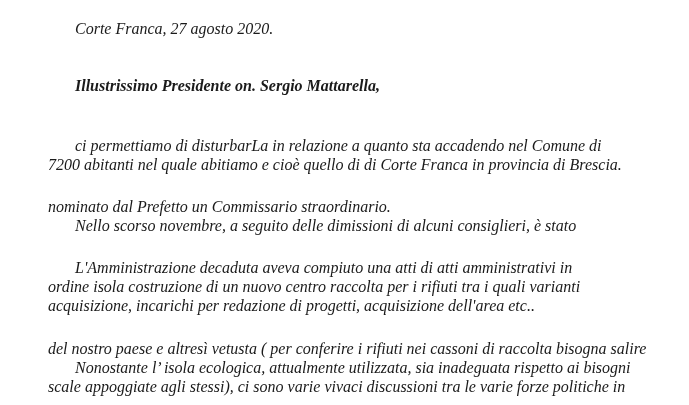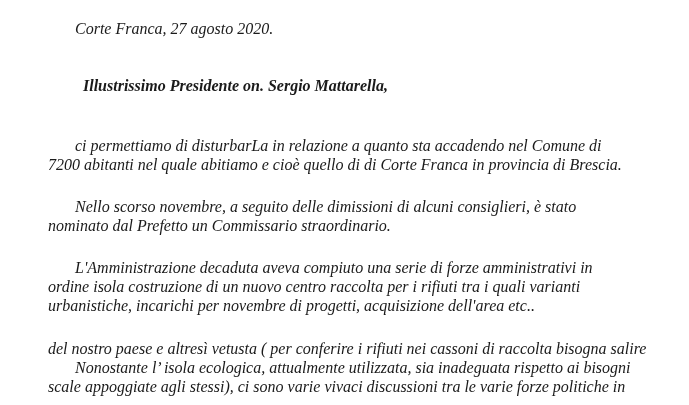--- a/index.html
+++ b/index.html
@@ -32,21 +32,20 @@
       line-height: 19px;
       white-space: nowrap;
     }
     .salutation {
       position: absolute;
       left: 75px;
       top: 76px;
       line-height: 19px;
       font-weight: bold;
       white-space: nowrap;
-      margin-left: 8px;
     }
     .para {
       position: absolute;
       left: 0;
       width: 591px;
       line-height: 19px;
       margin: 0;
     }
     .para .line {
       display: block;
@@ -69,28 +68,28 @@
   <div class="date">Corte Franca, 27 agosto 2020.</div>
 
   <div class="salutation">Illustrissimo Presidente on. Sergio Mattarella,</div>
 
   <div class="para" id="p1">
     <span class="line first">ci permettiamo di disturbarLa in relazione a quanto sta accadendo nel Comune di</span>
     <span class="line">7200 abitanti nel quale abitiamo e cioè quello di di Corte Franca in provincia di Brescia.</span>
   </div>
 
   <div class="para" id="p2">
+    <span class="line">nominato dal Prefetto un Commissario straordinario.</span>
     <span class="line first">Nello scorso novembre, a seguito delle dimissioni di alcuni consiglieri, è stato</span>
-    <span class="line">nominato dal Prefetto un Commissario straordinario.</span>
   </div>
 
   <div class="para" id="p3">
-    <span class="line first">L'Amministrazione decaduta aveva compiuto una serie di forze amministrativi in</span>
+    <span class="line first">L'Amministrazione decaduta aveva compiuto una atti di atti amministrativi in</span>
     <span class="line">ordine isola costruzione di un nuovo centro raccolta per i rifiuti tra i quali varianti</span>
-    <span class="line">urbanistiche, incarichi per novembre di progetti, acquisizione dell'area etc..</span>
+    <span class="line">acquisizione, incarichi per redazione di progetti, acquisizione dell'area etc..</span>
   </div>
 
   <div class="para" id="p4">
     <span class="line">del nostro paese e altresì vetusta ( per conferire i rifiuti nei cassoni di raccolta bisogna salire</span>
     <span class="line first">Nonostante l’ isola ecologica, attualmente utilizzata, sia inadeguata rispetto ai bisogni</span>
     <span class="line">scale appoggiate agli stessi), ci sono varie vivaci discussioni tra le varie forze politiche in</span>
     <span class="line"></span>
   </div>
 
 </div>

